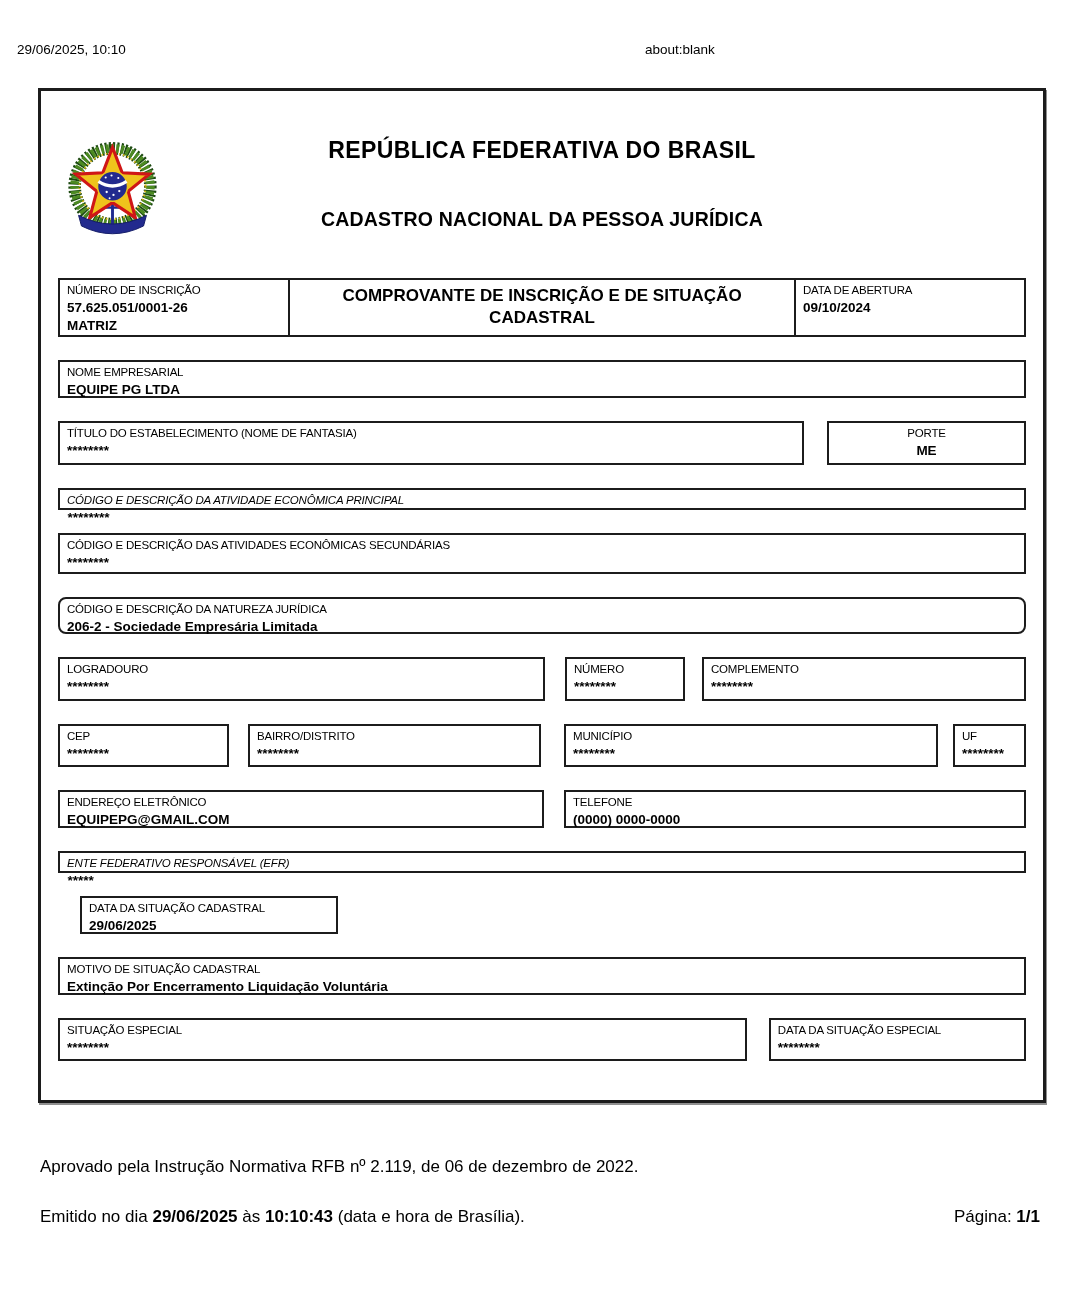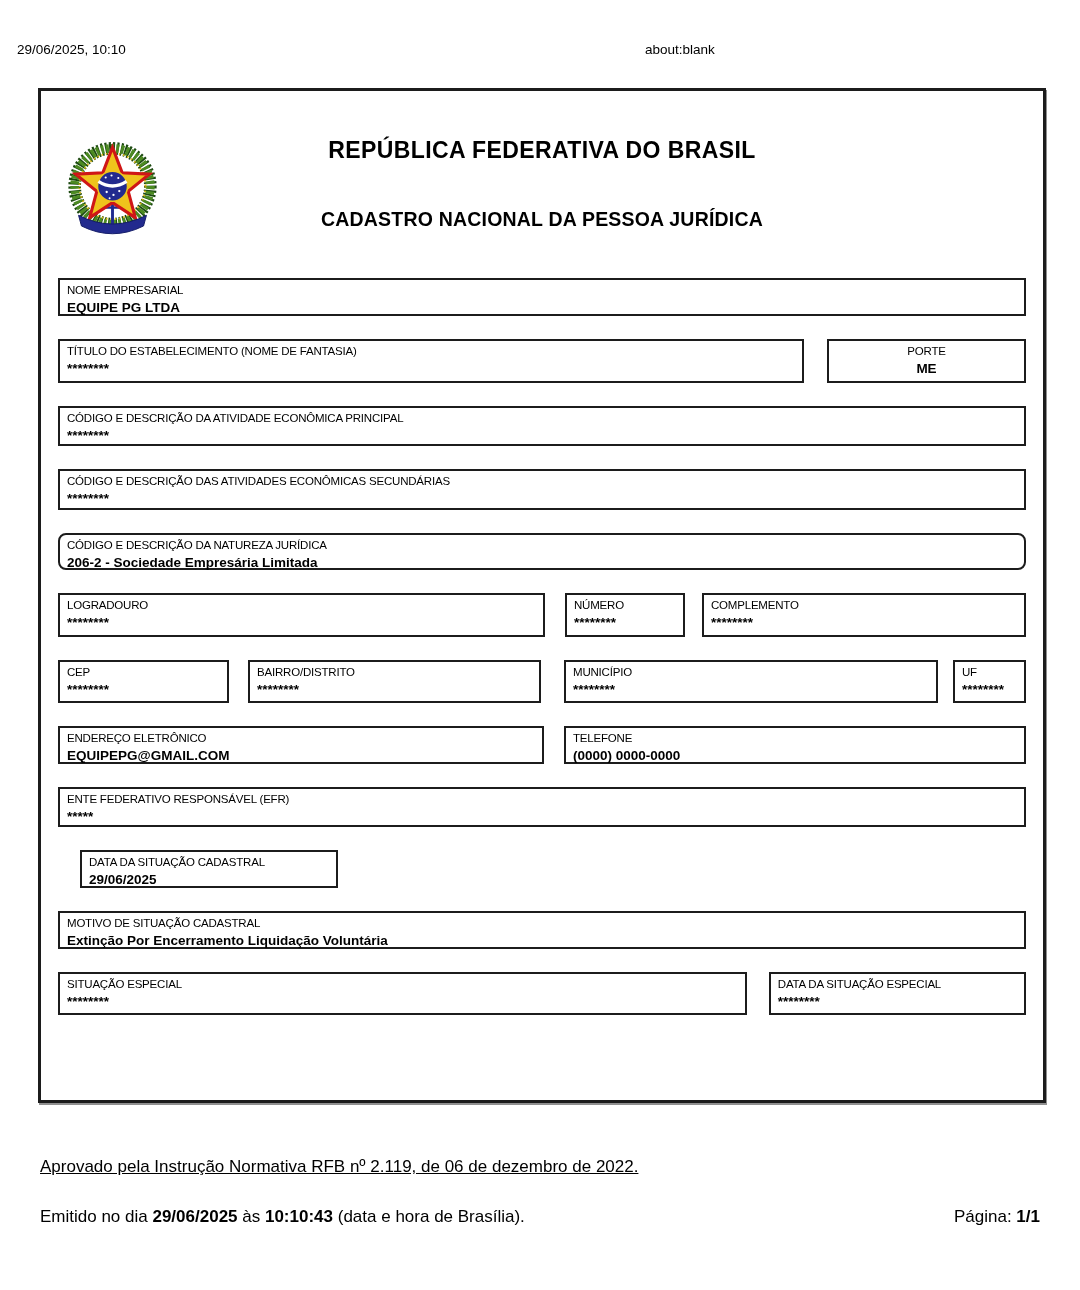--- a/index.html
+++ b/index.html
@@ -26,33 +26,33 @@
   .lbl { font-size:11.5px; letter-spacing:-0.2px; line-height:1.35; white-space:nowrap; }
   .val { font-size:13.5px; font-weight:bold; line-height:1.4; }
 
   
   .r1 .b-num   { width:232px; height:59px; }
   .r1 .b-comp  { flex:1; height:59px; border-left:none; border-right:none;
                  display:flex; align-items:flex-start; justify-content:center; }
   .r1 .b-comp .val { font-size:17px; text-align:center; line-height:1.3; padding-top:2px; }
   .r1 .b-data  { width:232px; height:59px; }
 
-  .h38 { height:38px; } .h40 { height:40px; } .h41 { height:41px; }
+  .h38 { height:38px; } .h40 { height:22px;font-style:italic; } .h41 { height:41px; }
   .h37 { height:37px;border-radius:8px; } .h44 { height:44px; } .h43 { height:43px; }
   .full { width:100%; }
   .g20 { margin-left:20px; } .g17 { margin-left:17px; } .g19 { margin-left:19px; }
   .g23 { margin-left:23px; } .g15 { margin-left:15px; } .g22 { margin-left:22px; }
 
   .w855 { width:746px; } .w95 { flex:1;text-align:center; }
   .w487 { width:487px; } .w99 { width:120px; } .flex1 { flex:1; }
   .w171 { width:171px; } .w293 { width:293px; } .w73 { width:73px; }
   .w486 { width:486px; }
   .w691 { width:691px; } .w258 { width:258px; }
 
-  .f-approval { position:absolute; top:1157px; left:40px; font-size:17px;text-decoration:underline; }
+  .f-approval { position:absolute; top:1157px; left:40px; font-size:17px; }
   .f-emitted  { position:absolute; top:1207px; left:40px; font-size:17px; }
   .f-page     { position:absolute; top:1207px; right:40px; font-size:17px; }
   .b { font-weight:bold; }
 </style>
 </head>
 <body>
 
 <div class="ph-date">29/06/2025, 10:10</div>
 <div class="ph-title">about:blank</div>
 
@@ -74,20 +74,34 @@
         <circle cx="44" cy="52" r="1.2" fill="#fff"></circle>
       <circle cx="51" cy="55" r="1.2" fill="#fff"></circle>
         <circle cx="57" cy="51" r="1.2" fill="#fff"></circle>
       <circle cx="47" cy="58.5" r="1" fill="#fff"></circle>
       <path d="M 15,76 Q 50,94 85,76 L 82,87 Q 50,103 18,87 Z" fill="#222a8e" stroke="#131b66" stroke-width="1"></path>
     </svg>
     <div class="title1">REPÚBLICA FEDERATIVA DO BRASIL</div>
     <div class="title2">CADASTRO NACIONAL DA PESSOA JURÍDICA</div>
   </div>
 
+  <div class="row r1">
+    <div class="box b-num">
+      <div class="lbl">NÚMERO DE INSCRIÇÃO</div>
+      <div class="val">57.625.051/0001-26</div>
+      <div class="val">MATRIZ</div>
+    </div>
+    <div class="box b-comp">
+      <div class="val">COMPROVANTE DE INSCRIÇÃO E DE SITUAÇÃO CADASTRAL</div>
+    </div>
+    <div class="box b-data">
+      <div class="lbl">DATA DE ABERTURA</div>
+      <div class="val">09/10/2024</div>
+    </div>
+  </div>
 
   <div class="row">
     <div class="box full h38">
       <div class="lbl">NOME EMPRESARIAL</div>
       <div class="val">EQUIPE PG LTDA</div>
     </div>
   </div>
 
   <div class="row">
     <div class="box w855 h44">

